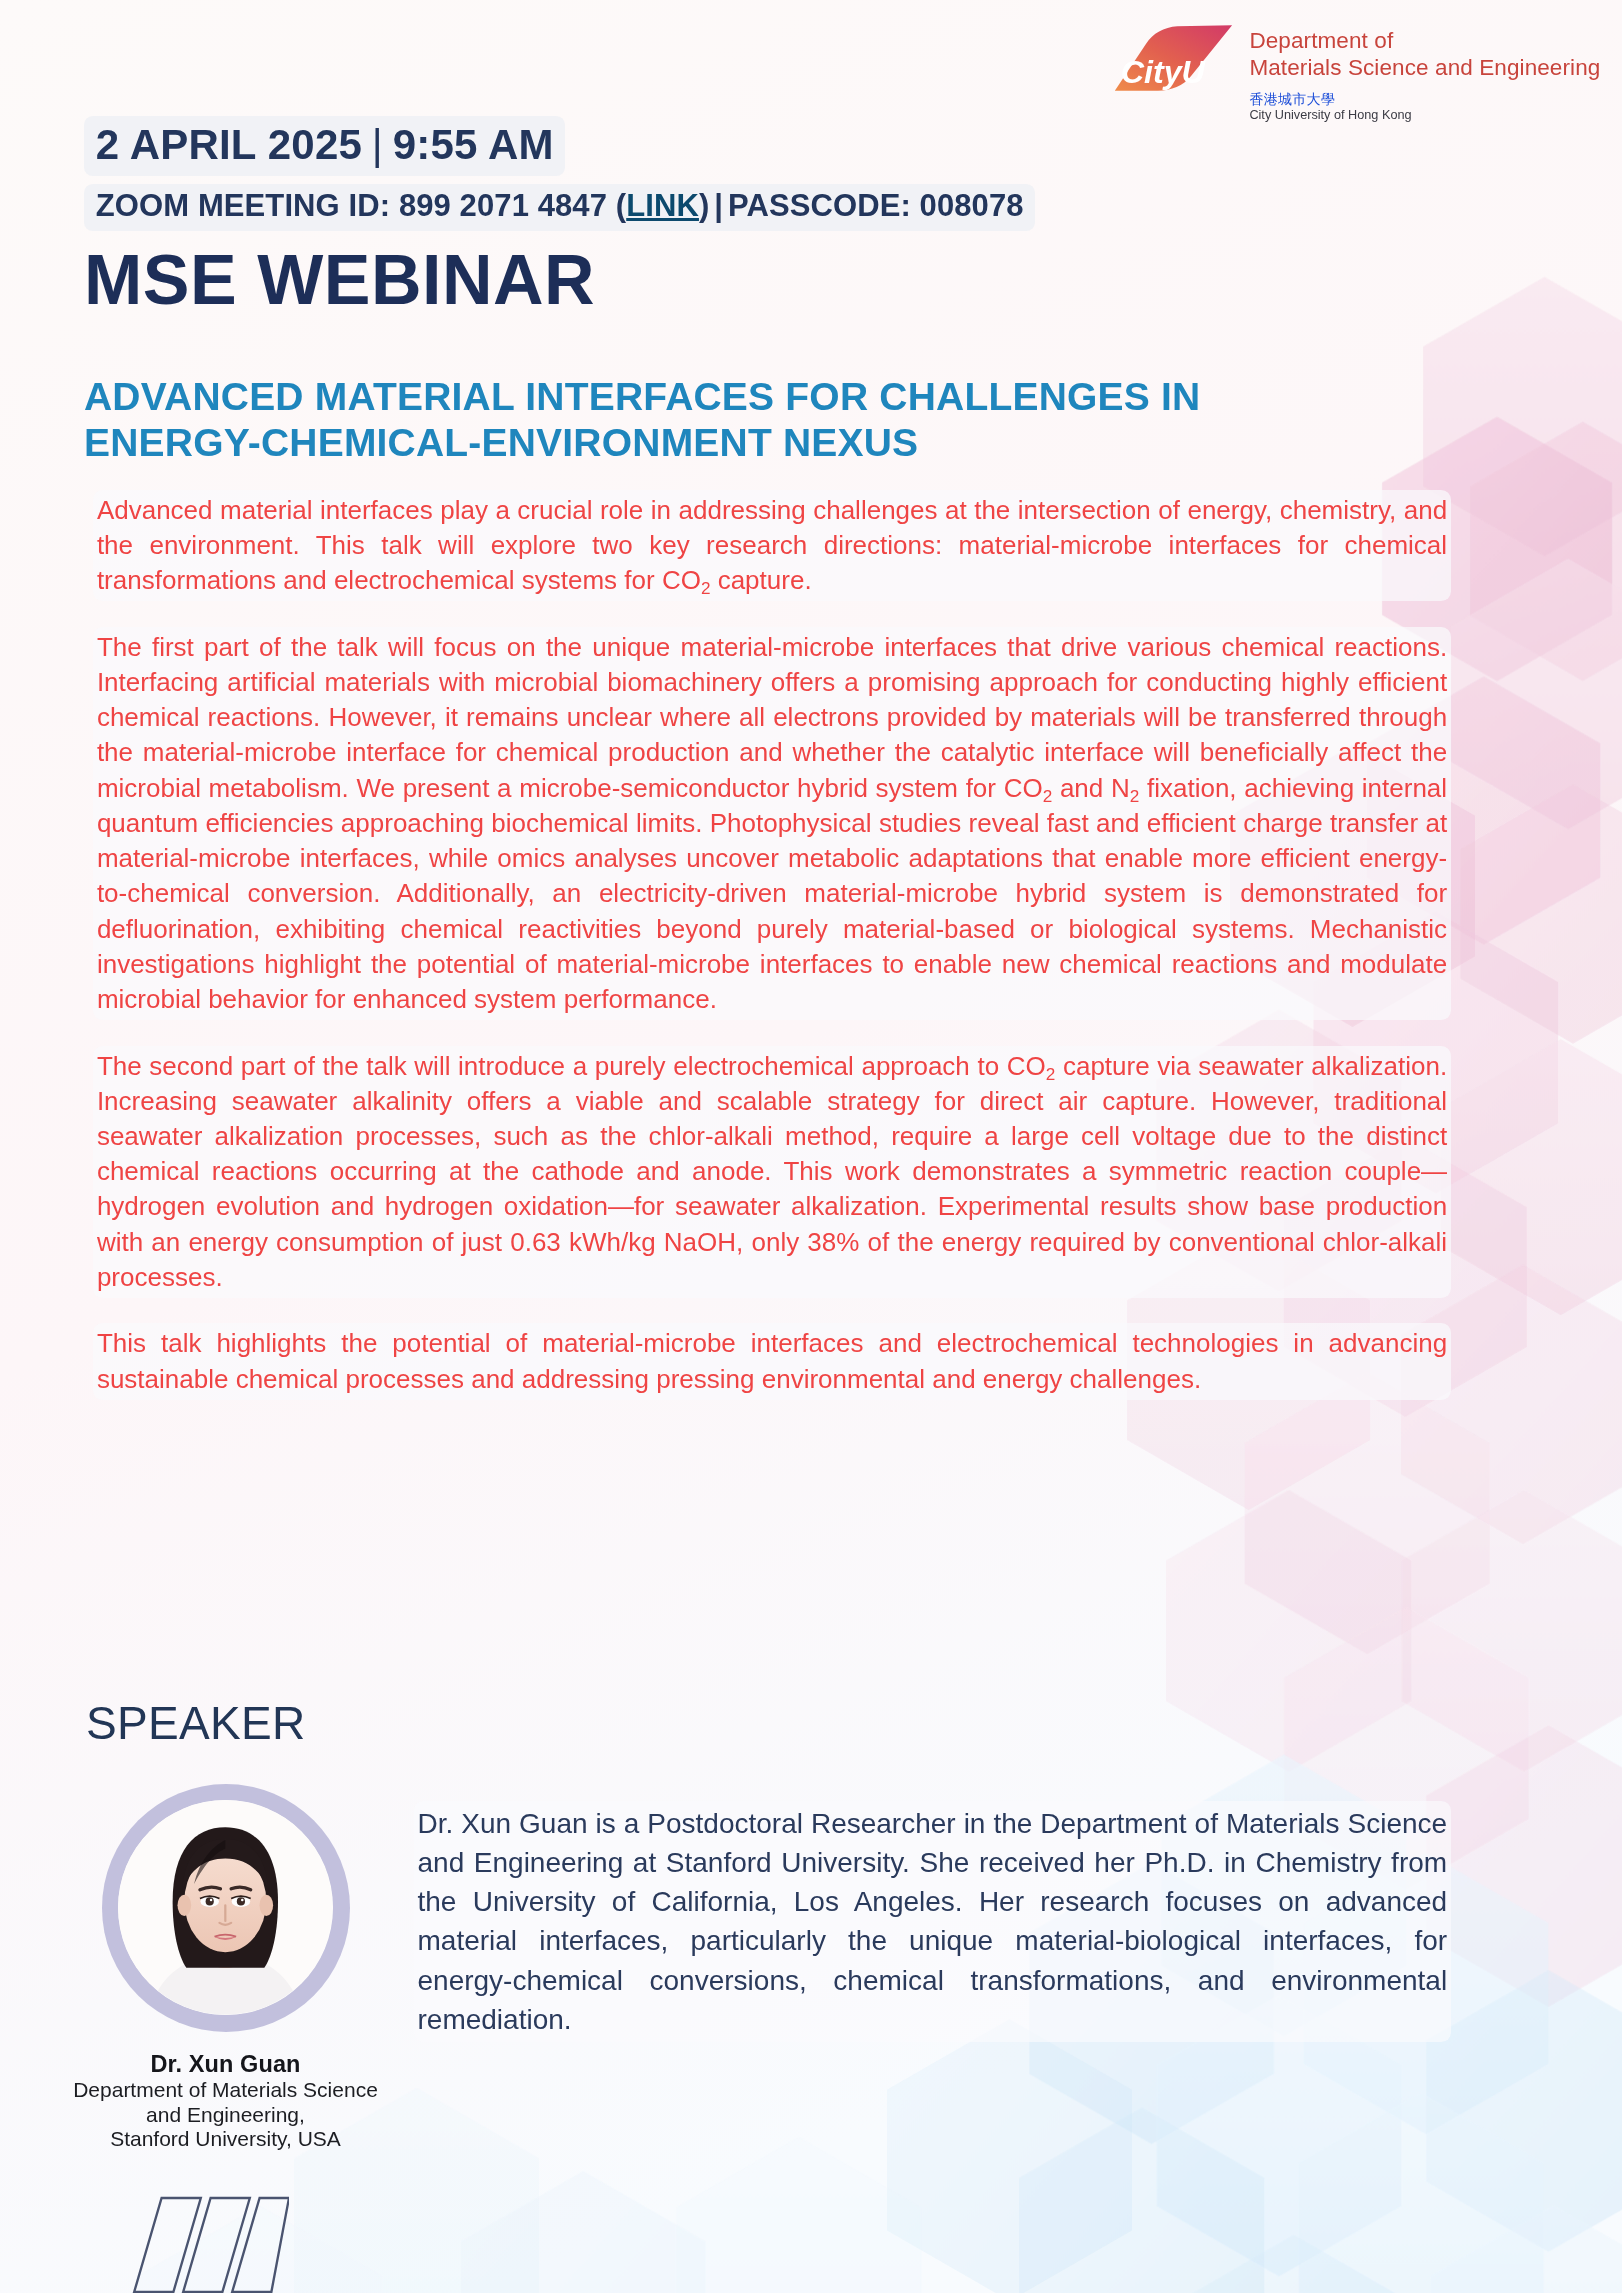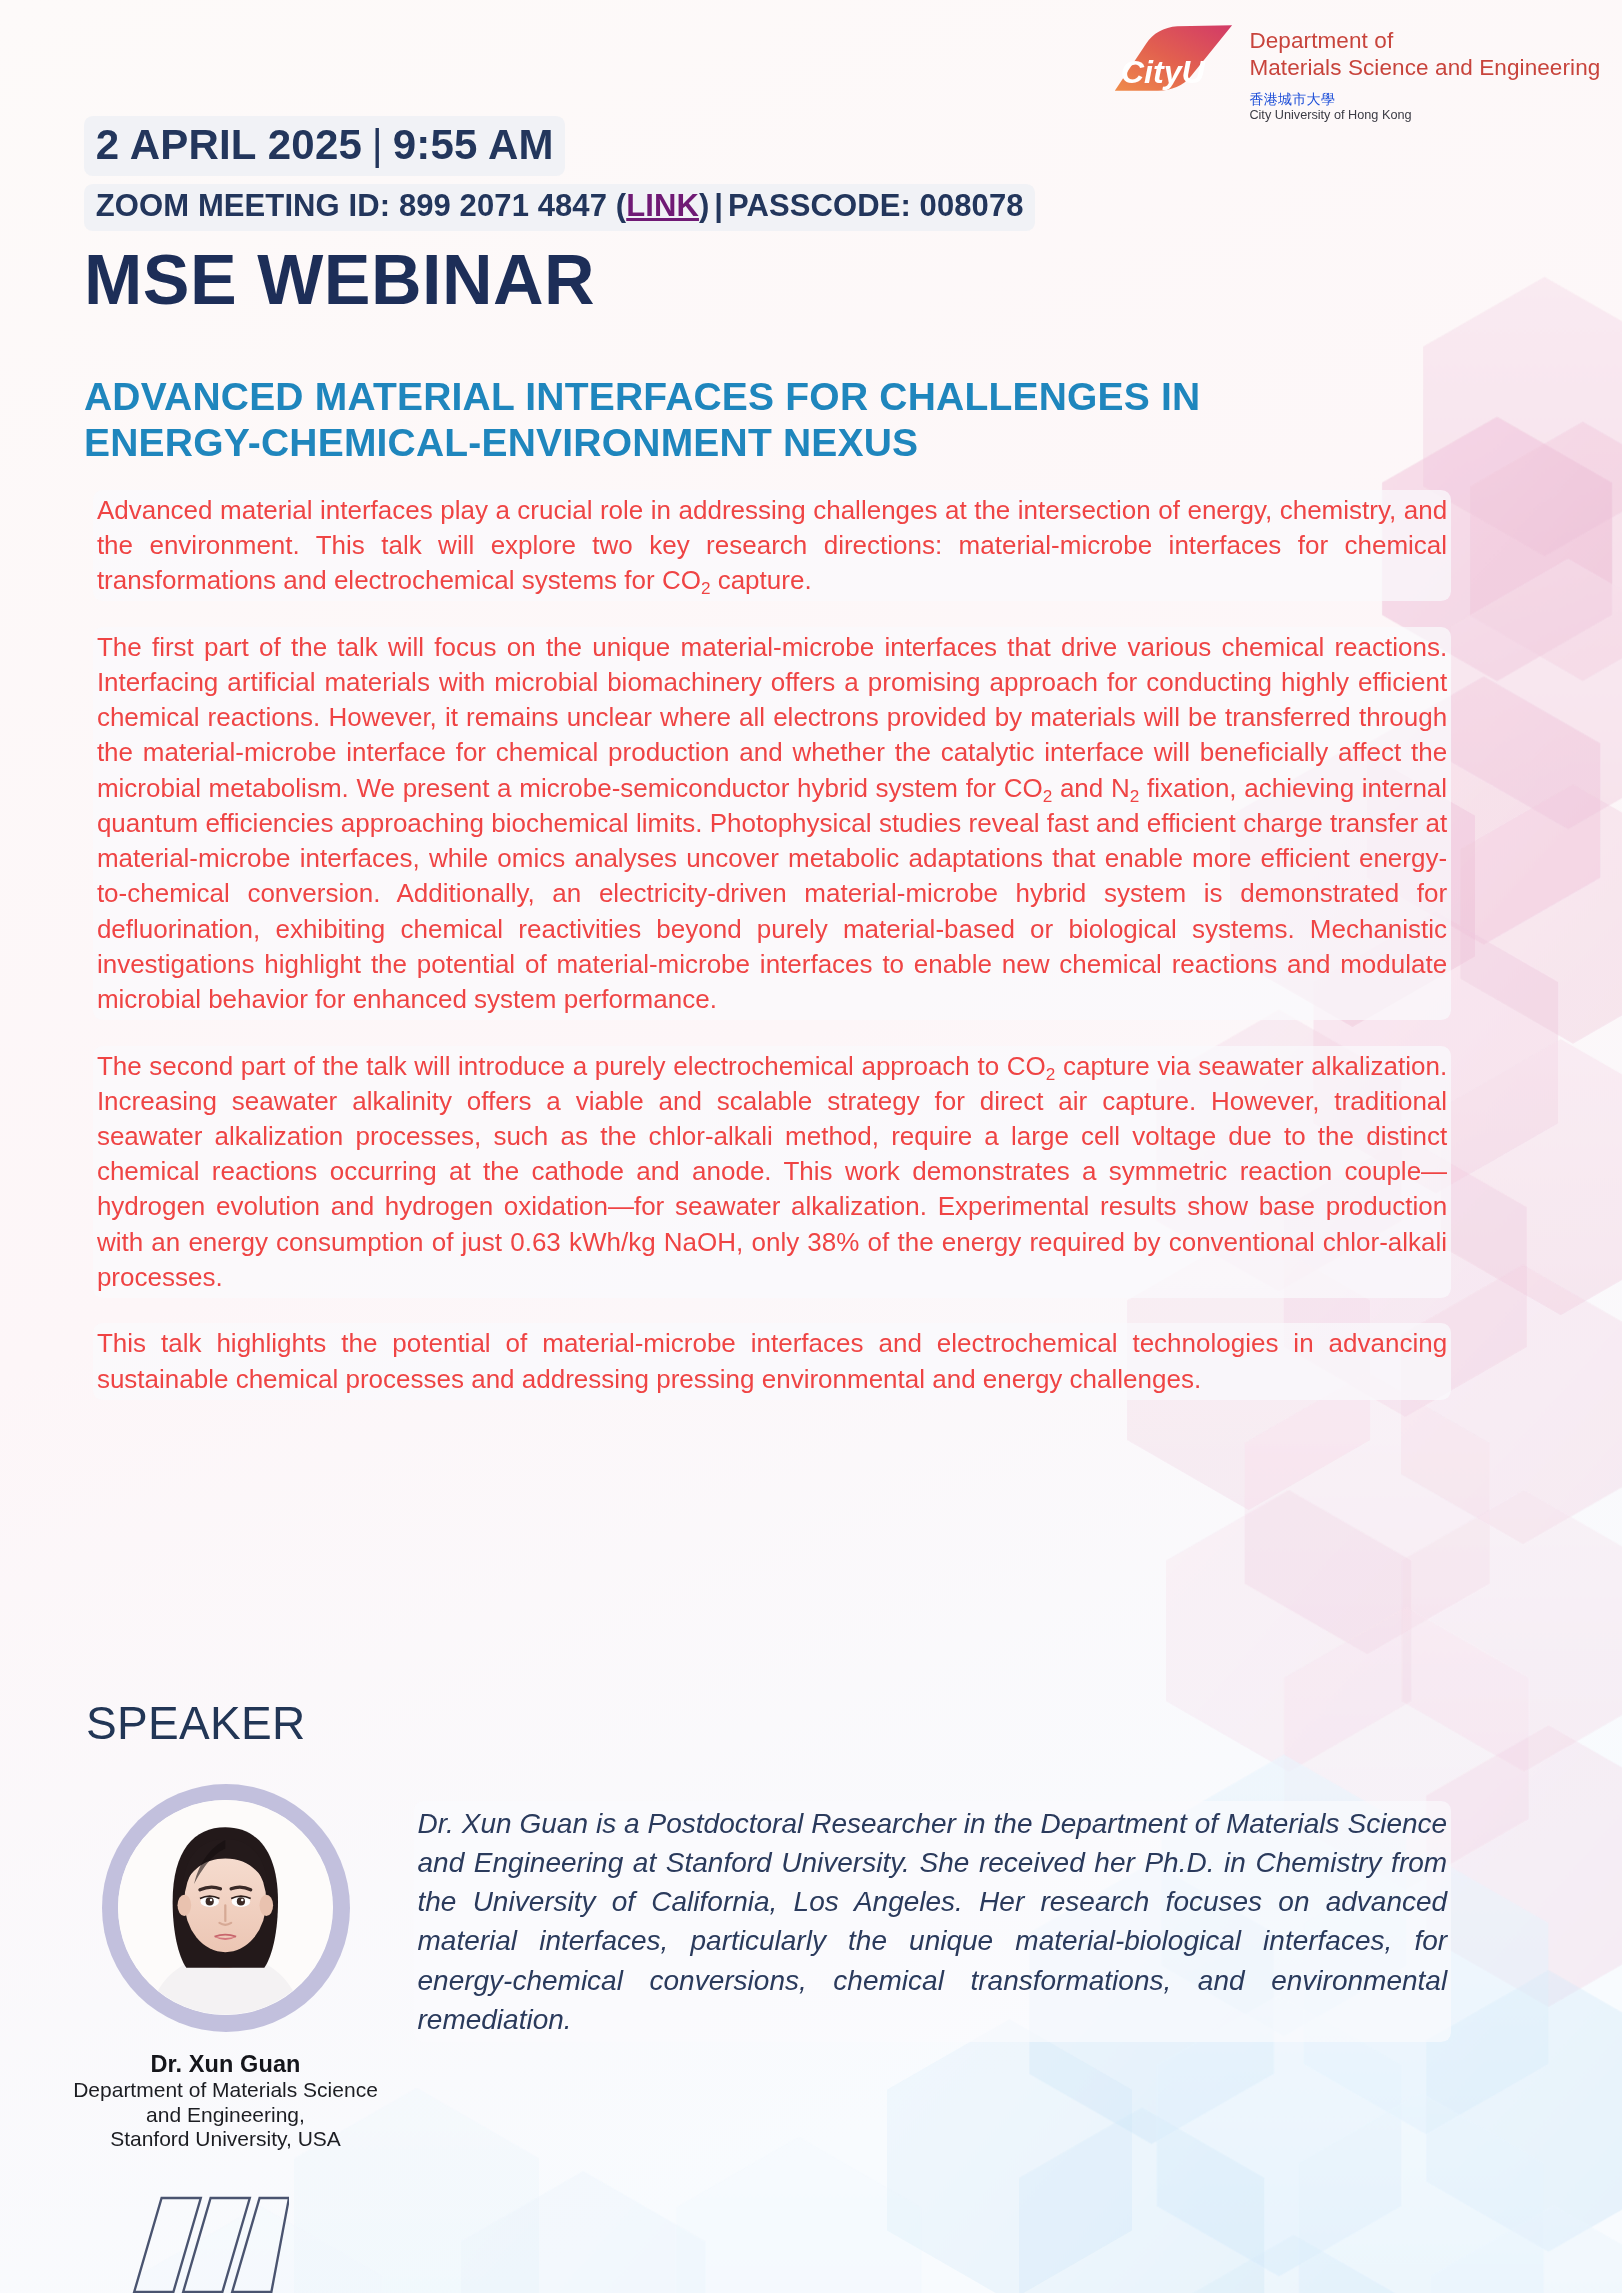--- a/index.html
+++ b/index.html
@@ -51,21 +51,21 @@
     font-size:42px; font-weight:700; color:#23365c;
     letter-spacing:0.2px; white-space:nowrap;
   }
   #datetime-row .sep { font-weight:400; padding:0 9.8px; color:#23365c; }
   #zoom-row {
     margin-top:7.8px;
     font-size:31px; font-weight:700; color:#23365c;
     letter-spacing:0.1px; white-space:nowrap;
   }
   #zoom-link {
-    color:#701a75; text-decoration:underline; font-weight:700;
+    color:#0c4a6e; text-decoration:underline; font-weight:700;
   }
   #zoom-row .pipe { padding:0 4.9px; }
 
   
   #webinar-title {
     position:absolute; left:84px; top:245px; z-index:4;
     font-size:70px; font-weight:800; color:#1d2e58;
     letter-spacing:0.5px; line-height:1;
   }
 
@@ -114,21 +114,21 @@
   }
   #avatar-svg { position:absolute; left:0; top:0; width:100%; height:100%; }
   #speaker-name {
     margin-top:19.6px; font-size:23.5px; font-weight:700; color:#15161b;
     letter-spacing:0.1px;
   }
   .speaker-affil {
     font-size:21px; color:#1c1d22; line-height:1.17; letter-spacing:0;
   }
   #speaker-bio {
-    flex:1; padding-top:31px;font-style:italic;
+    flex:1; padding-top:31px;
   }
   #speaker-bio p {
     font-size:28px; color:#2a3a5c; line-height:1.40;
     text-align:justify; text-justify:inter-word;
     background:rgba(250,251,253,.66); border-radius:9.8px; padding:2.9px 3.9px;
   }
 
   
   #bottom-bars { position:absolute; left:93px; top:2196px; z-index:4; }
 </style>

